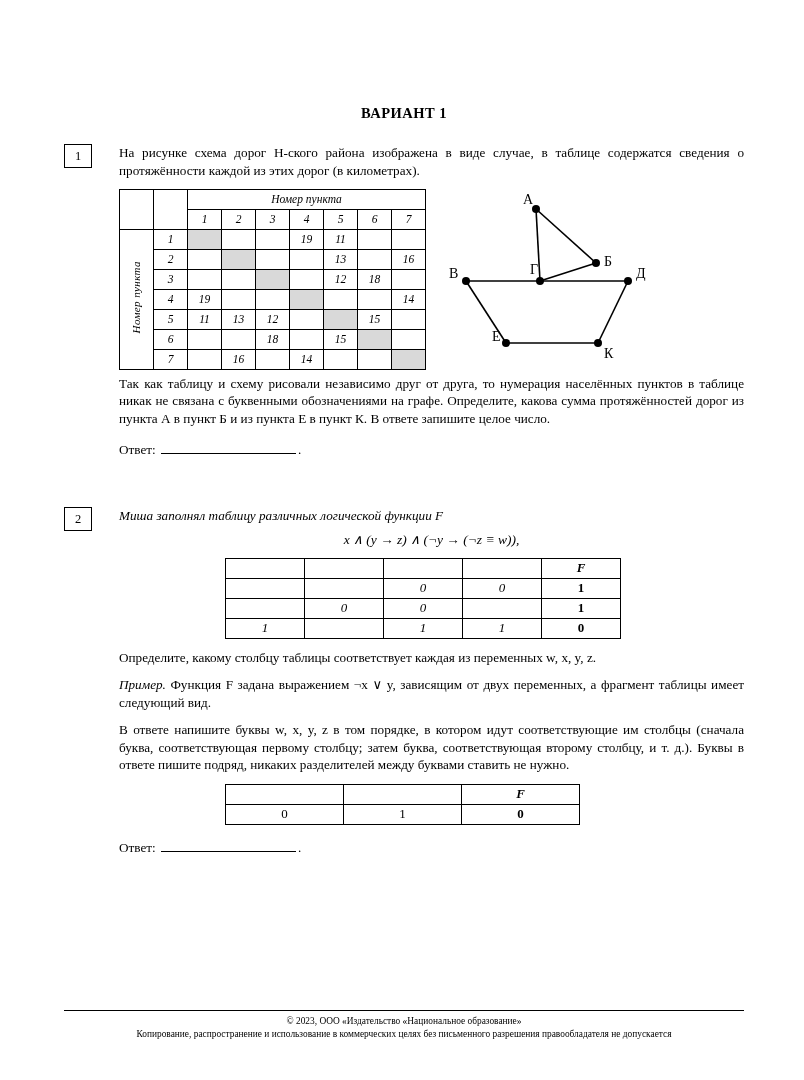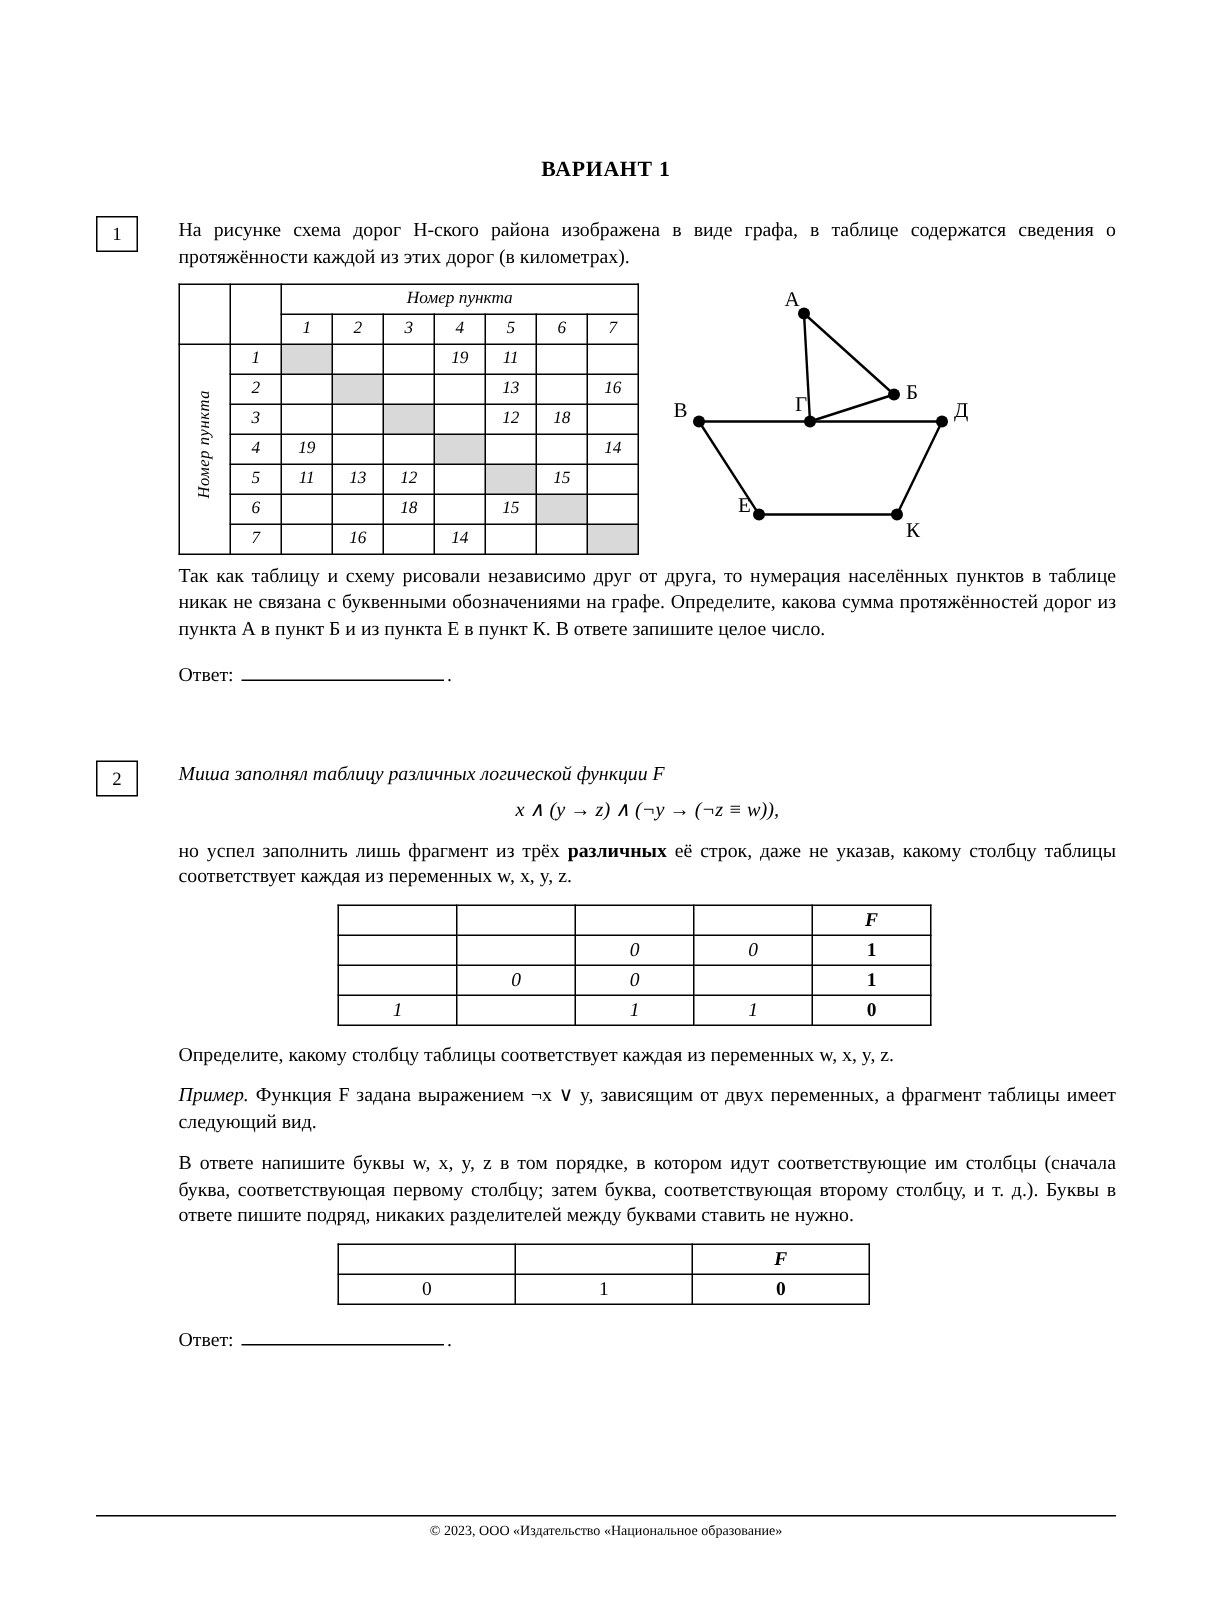--- a/index.html
+++ b/index.html
@@ -196,21 +196,21 @@
 <body>
 
 <div class="page">
   <div class="content">
 
     <div class="variant-title">ВАРИАНТ 1</div>
 
     <div class="task">
       <div class="task-num">1</div>
       <div class="task-body">
-        <p>На рисунке схема дорог Н-ского района изображена в виде графа, в таблице содержатся сведения о протяжённости каждой из этих дорог (в километрах).</p>
+        <p>На рисунке схема дорог Н-ского района изображена в виде случае, в таблице содержатся сведения о протяжённости каждой из этих дорог (в километрах).</p>
 
         <div class="row-flex">
           <table class="matrix">
             <tbody>
                 <tr>
               <td class="corner-blank" rowspan="2"></td>
               <td class="corner-blank" rowspan="2"></td>
               <td class="hdr-span" colspan="7">Номер пункта</td>
             </tr>
             <tr>
@@ -338,21 +338,20 @@
       </div>
     </div>
 
     <div class="task" style="margin-top:48px;">
       <div class="task-num">2</div>
       <div class="task-body">
         <p class="it" style="margin-bottom:0;">Миша заполнял таблицу различных логической функции F</p>
 
         <div class="formula">x ∧ (y → z) ∧ (¬y → (¬z ≡ w)),</div>
 
-        <p><span>но успел заполнить лишь фрагмент из трёх </span><span class="bold">различных</span><span> её строк, даже не указав, какому столбцу таблицы соответствует каждая из переменных w, x, y, z.</span></p>
 
         <table class="truth">
           <tbody>
               <tr>
             <td></td>
             <td></td>
             <td></td>
             <td></td>
             <td class="f-head">F</td>
           </tr>
@@ -405,14 +404,15 @@
           <span>Ответ:</span>
           <span class="answer-rule"></span><span>.</span>
         </div>
       </div>
     </div>
   </div>
 
   <div class="footer">
     <div class="footer-rule"></div>
     <div class="small-caps">© 2023, ООО «Издательство «Национальное образование»</div>
+    <div class="small-caps">Копирование, распространение и использование в коммерческих целях без письменного разрешения правообладателя не допускается</div>
   </div>
 </div>
 
 </body></html>

